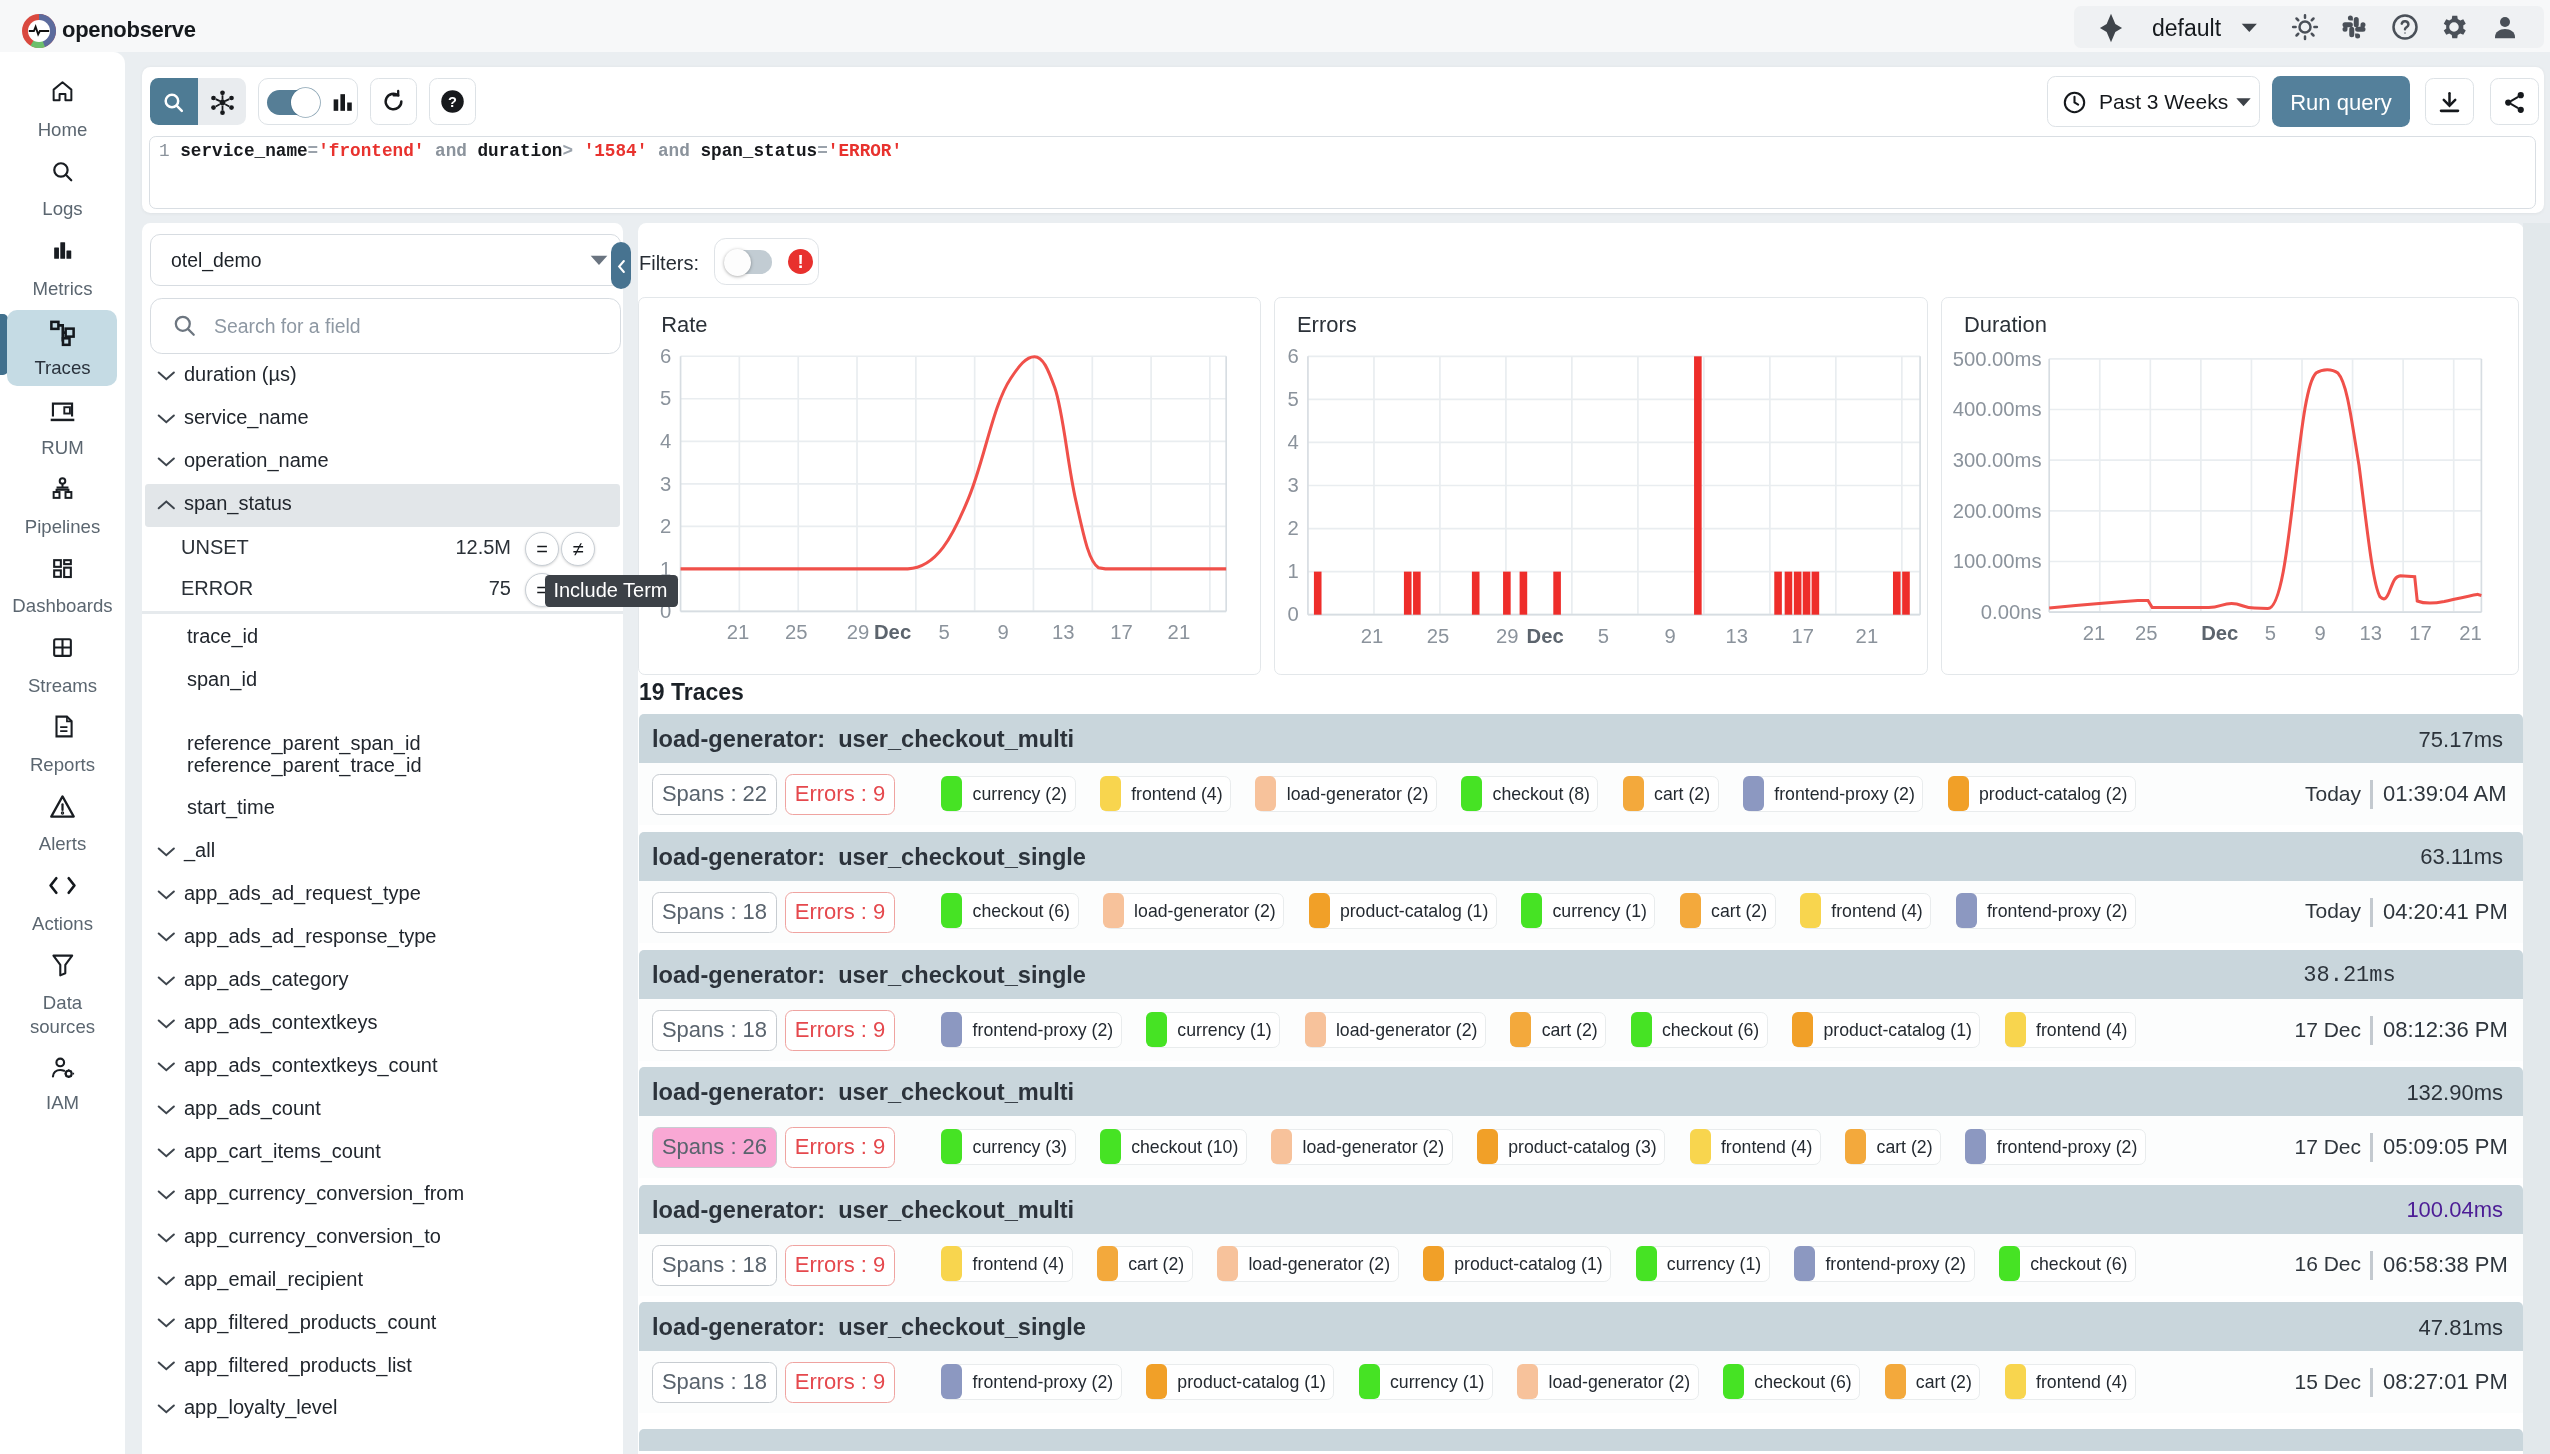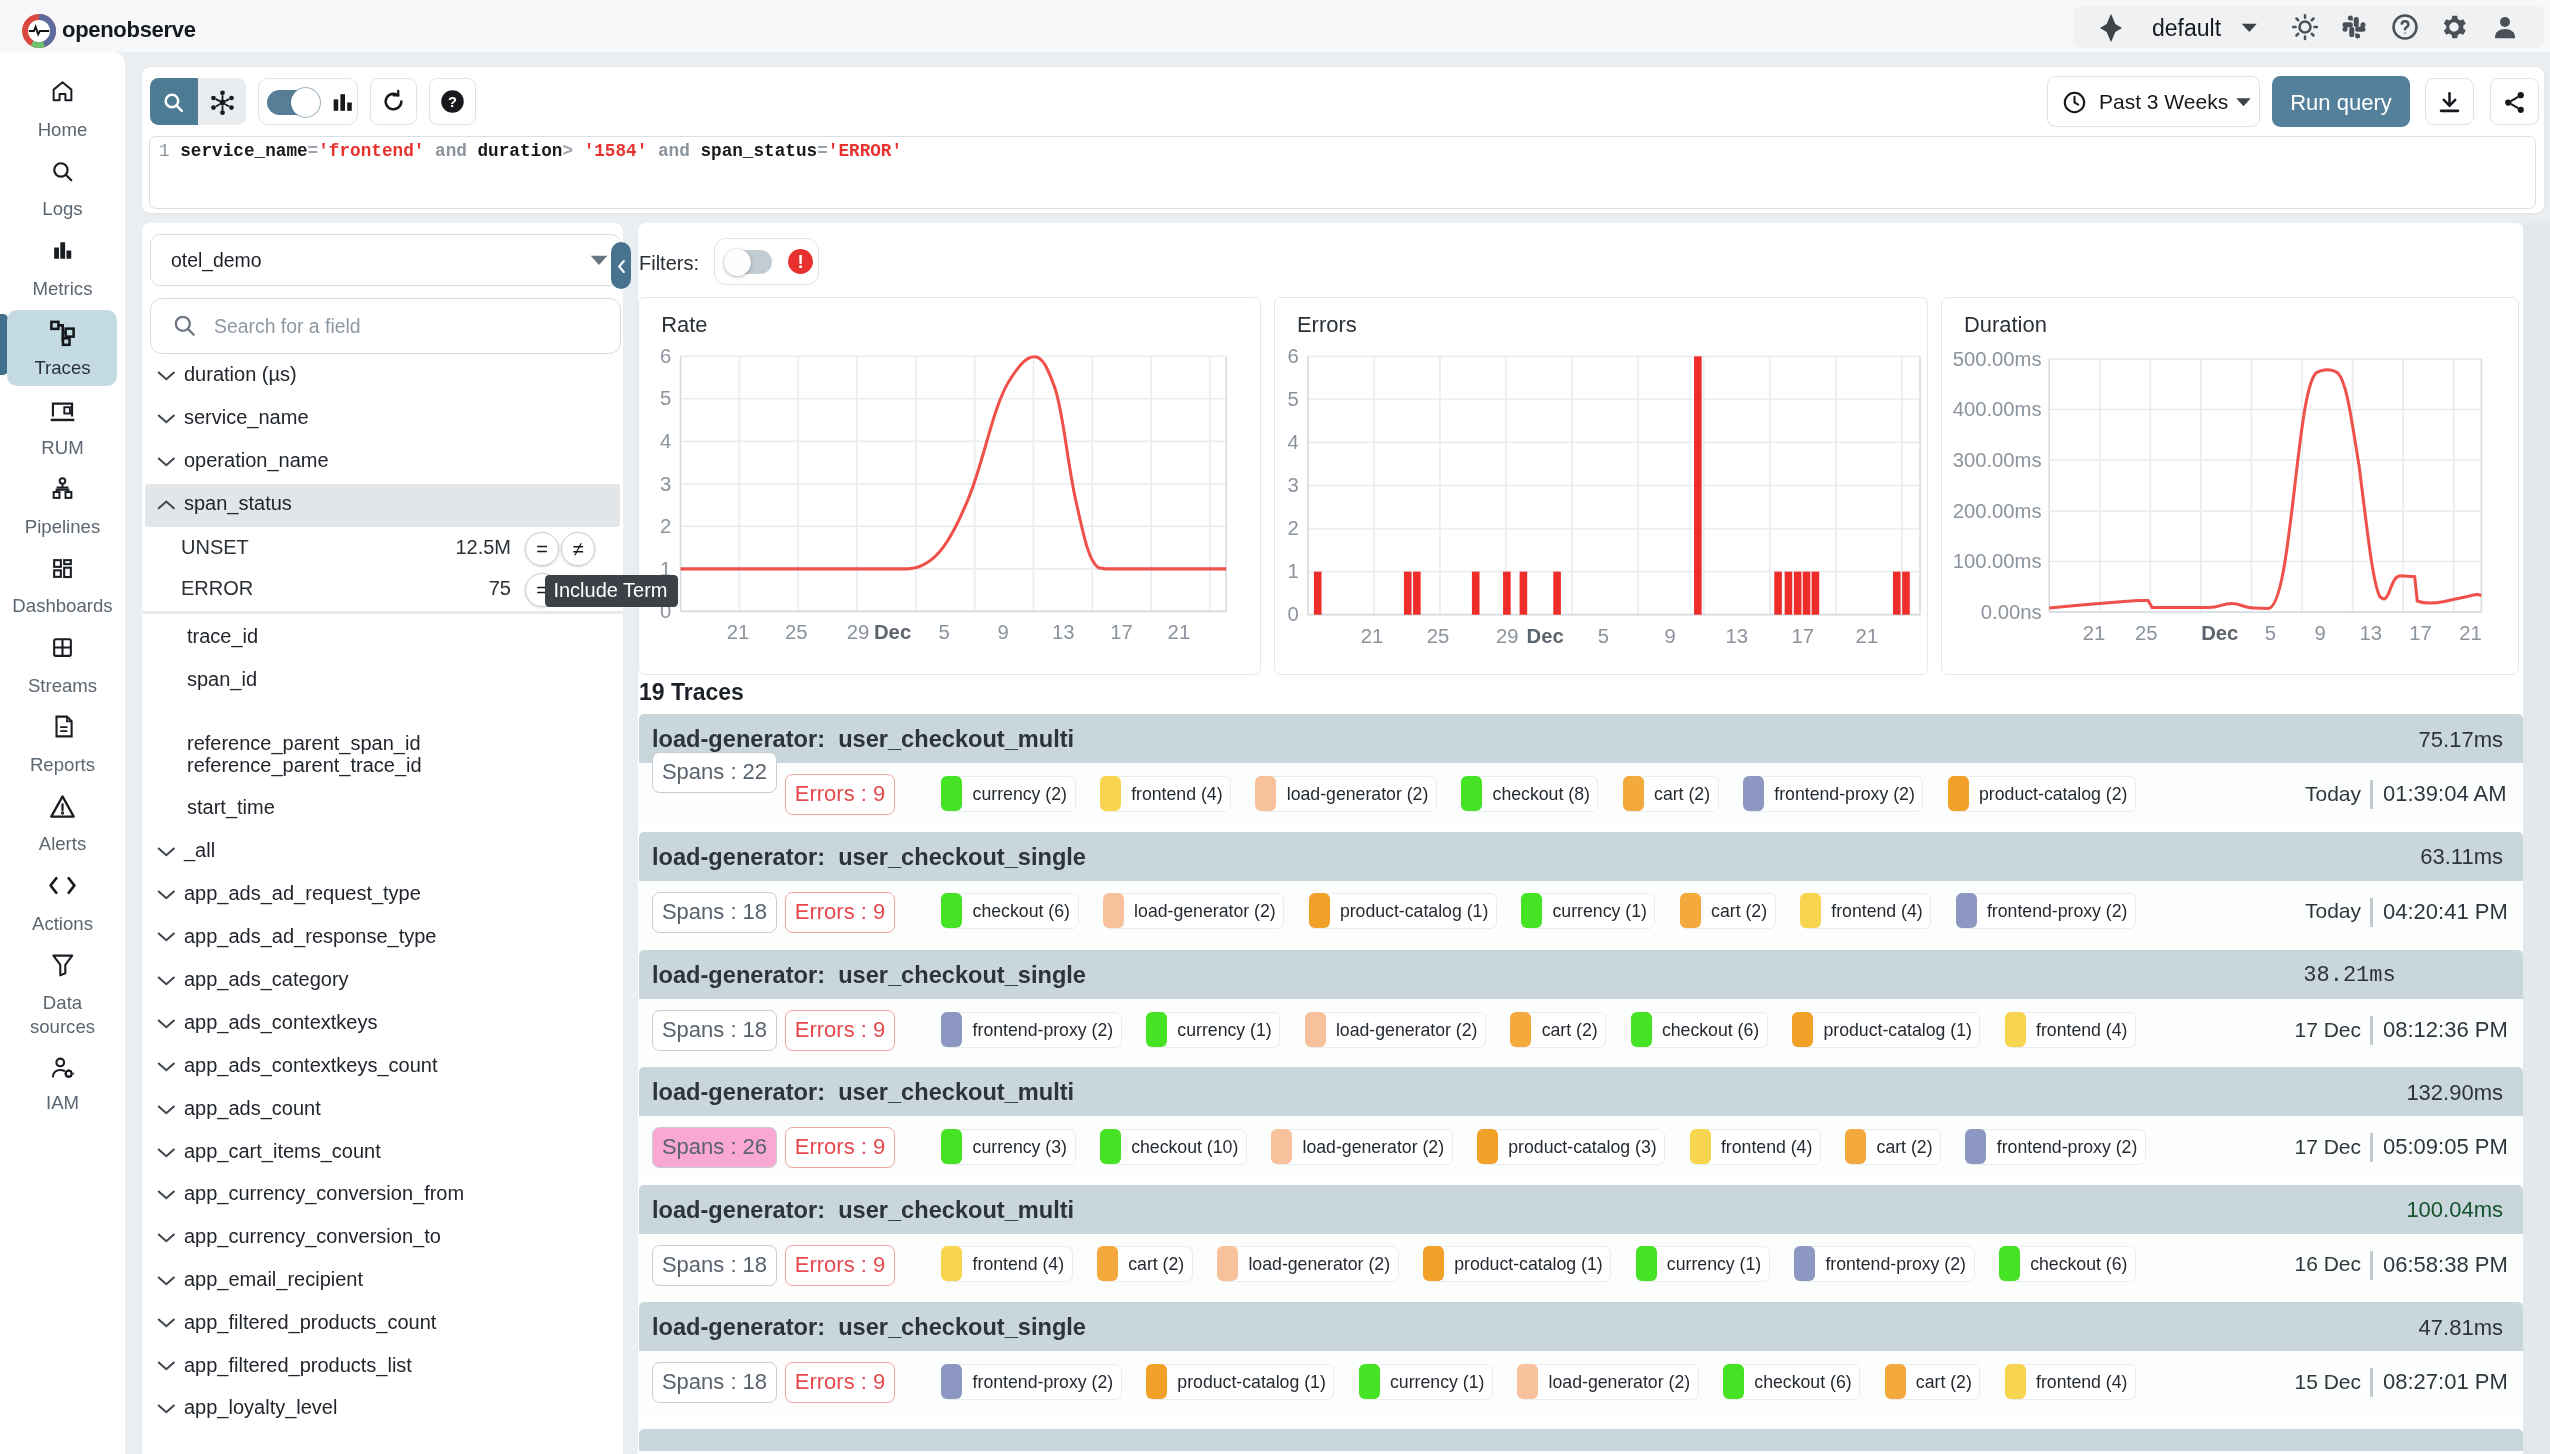--- a/index.html
+++ b/index.html
@@ -520,21 +520,21 @@
       <line x1="639" y1="72" x2="639" y2="372" stroke="#d7dde2" stroke-width="2"></line>
       <line x1="127" y1="372" x2="639" y2="372" stroke="#d7dde2" stroke-width="2"></line>
       <path d="M127,367.2 C168,363.0 204,360.0 232,358.2 L244,358.2 L249,366.6 H316 C329,366.6 332,361.8 343,361.8 C355,361.8 357,367.2 370,367.2 L386,367.8 C401,367.8 409,300.0 418,222.0 C427,144.0 433,99.0 443,88.8 C451,83.4 462,83.4 469,88.8 C480,100.8 485,144.0 494,198.0 C503,267.0 510,339.0 519,354.0 C524,358.8 527,356.4 531,345.0 C535,334.8 537,329.4 543,328.8 L560,330.0 L563,358.8 C572,362.4 583,361.8 595,359.4 C611,355.8 626,352.2 634,351.0 L639,352.2" fill="none" stroke="#f0504a" stroke-width="3.6"></path>
     </svg>
   </div>
 <div class="abs" style="left:639px;top:679px;font-size:23px;font-weight:bold;color:#1b2127;">19 Traces</div>
 <div class="abs" style="left:639px;top:714px;width:1884px;height:49px;background:#c9d6dc;border-radius:5px 5px 0 0;"></div>
 <div class="abs" style="left:652px;top:726px;font-size:23.6px;font-weight:bold;color:#2c333b;">load-generator:&nbsp; user_checkout_multi</div>
 <div class="abs" style="left:2196px;top:727px;width:307px;text-align:right;font-size:22px;color:#2c333b;">75.17ms</div>
 <div class="abs" style="left:639px;top:763px;width:1884px;height:62px;background:#fcfdfd;"></div>
-<div class="abs" style="left:652px;top:752px;width:125px;height:41px;border:1.3px solid #c7ccd1;border-radius:7.6px;background:#fff;text-align:center;line-height:37px;font-size:22px;color:#59636d;white-space:nowrap;">Spans : 22</div>
+<div class="abs" style="left:652px;top:774px;width:125px;height:41px;border:1.3px solid #c7ccd1;border-radius:7.6px;background:#fff;text-align:center;line-height:37px;font-size:22px;color:#59636d;white-space:nowrap;">Spans : 22</div>
 <div class="abs" style="left:785px;top:774px;width:110px;height:41px;border:1.3px solid #efa3a0;border-radius:7.6px;background:#fff;text-align:center;line-height:37px;font-size:22px;color:#e5484d;white-space:nowrap;">Errors : 9</div>
 <div class="abs" style="left:942px;top:776px;width:1267px;display:flex;gap:25px;">
     <span style="position:relative;display:inline-block;height:36px;border:1.7px solid #e9eced;border-radius:6.8px;background:#fff;padding:0 7.6px 0 29.6px;line-height:34px;font-size:17.7px;color:#242a31;white-space:nowrap;"><span style="position:absolute;left:-1.7px;top:-0.8px;width:21px;height:35px;border-radius:5.9px;background:#46e324;"></span>currency (2)</span>
     <span style="position:relative;display:inline-block;height:36px;border:1.7px solid #e9eced;border-radius:6.8px;background:#fff;padding:0 7.6px 0 29.6px;line-height:34px;font-size:17.7px;color:#242a31;white-space:nowrap;"><span style="position:absolute;left:-1.7px;top:-0.8px;width:21px;height:35px;border-radius:5.9px;background:#f8d54e;"></span>frontend (4)</span>
     <span style="position:relative;display:inline-block;height:36px;border:1.7px solid #e9eced;border-radius:6.8px;background:#fff;padding:0 7.6px 0 29.6px;line-height:34px;font-size:17.7px;color:#242a31;white-space:nowrap;"><span style="position:absolute;left:-1.7px;top:-0.8px;width:21px;height:35px;border-radius:5.9px;background:#f7c29b;"></span>load-generator (2)</span>
     <span style="position:relative;display:inline-block;height:36px;border:1.7px solid #e9eced;border-radius:6.8px;background:#fff;padding:0 7.6px 0 29.6px;line-height:34px;font-size:17.7px;color:#242a31;white-space:nowrap;"><span style="position:absolute;left:-1.7px;top:-0.8px;width:21px;height:35px;border-radius:5.9px;background:#46e324;"></span>checkout (8)</span>
     <span style="position:relative;display:inline-block;height:36px;border:1.7px solid #e9eced;border-radius:6.8px;background:#fff;padding:0 7.6px 0 29.6px;line-height:34px;font-size:17.7px;color:#242a31;white-space:nowrap;"><span style="position:absolute;left:-1.7px;top:-0.8px;width:21px;height:35px;border-radius:5.9px;background:#f3a93c;"></span>cart (2)</span>
     <span style="position:relative;display:inline-block;height:36px;border:1.7px solid #e9eced;border-radius:6.8px;background:#fff;padding:0 7.6px 0 29.6px;line-height:34px;font-size:17.7px;color:#242a31;white-space:nowrap;"><span style="position:absolute;left:-1.7px;top:-0.8px;width:21px;height:35px;border-radius:5.9px;background:#8c98c1;"></span>frontend-proxy (2)</span>
     <span style="position:relative;display:inline-block;height:36px;border:1.7px solid #e9eced;border-radius:6.8px;background:#fff;padding:0 7.6px 0 29.6px;line-height:34px;font-size:17.7px;color:#242a31;white-space:nowrap;"><span style="position:absolute;left:-1.7px;top:-0.8px;width:21px;height:35px;border-radius:5.9px;background:#f1a028;"></span>product-catalog (2)</span>
   </div>
@@ -590,21 +590,21 @@
     <span style="position:relative;display:inline-block;height:36px;border:1.7px solid #e9eced;border-radius:6.8px;background:#fff;padding:0 7.6px 0 29.6px;line-height:34px;font-size:17.7px;color:#242a31;white-space:nowrap;"><span style="position:absolute;left:-1.7px;top:-0.8px;width:21px;height:35px;border-radius:5.9px;background:#f1a028;"></span>product-catalog (3)</span>
     <span style="position:relative;display:inline-block;height:36px;border:1.7px solid #e9eced;border-radius:6.8px;background:#fff;padding:0 7.6px 0 29.6px;line-height:34px;font-size:17.7px;color:#242a31;white-space:nowrap;"><span style="position:absolute;left:-1.7px;top:-0.8px;width:21px;height:35px;border-radius:5.9px;background:#f8d54e;"></span>frontend (4)</span>
     <span style="position:relative;display:inline-block;height:36px;border:1.7px solid #e9eced;border-radius:6.8px;background:#fff;padding:0 7.6px 0 29.6px;line-height:34px;font-size:17.7px;color:#242a31;white-space:nowrap;"><span style="position:absolute;left:-1.7px;top:-0.8px;width:21px;height:35px;border-radius:5.9px;background:#f3a93c;"></span>cart (2)</span>
     <span style="position:relative;display:inline-block;height:36px;border:1.7px solid #e9eced;border-radius:6.8px;background:#fff;padding:0 7.6px 0 29.6px;line-height:34px;font-size:17.7px;color:#242a31;white-space:nowrap;"><span style="position:absolute;left:-1.7px;top:-0.8px;width:21px;height:35px;border-radius:5.9px;background:#8c98c1;"></span>frontend-proxy (2)</span>
   </div>
 <div class="abs" style="left:2179px;top:1135px;width:182px;text-align:right;font-size:21px;color:#2f363d;white-space:nowrap;">17 Dec</div>
 <div class="abs" style="left:2370px;top:1133px;width:2.5px;height:29px;background:#c3c9cf;"></div>
 <div class="abs" style="left:2383px;top:1134px;font-size:22px;color:#2f363d;white-space:nowrap;">05:09:05 PM</div>
 <div class="abs" style="left:639px;top:1185px;width:1884px;height:49px;background:#c9d6dc;border-radius:5px 5px 0 0;"></div>
 <div class="abs" style="left:652px;top:1197px;font-size:23.6px;font-weight:bold;color:#2c333b;">load-generator:&nbsp; user_checkout_multi</div>
-<div class="abs" style="left:2196px;top:1197px;width:307px;text-align:right;font-size:22px;color:#14532d;">100.04ms</div>
+<div class="abs" style="left:2196px;top:1197px;width:307px;text-align:right;font-size:22px;color:#4c1d95;">100.04ms</div>
 <div class="abs" style="left:639px;top:1234px;width:1884px;height:62px;background:#fcfdfd;"></div>
 <div class="abs" style="left:652px;top:1245px;width:125px;height:41px;border:1.3px solid #c7ccd1;border-radius:7.6px;background:#fff;text-align:center;line-height:37px;font-size:22px;color:#59636d;white-space:nowrap;">Spans : 18</div>
 <div class="abs" style="left:785px;top:1245px;width:110px;height:41px;border:1.3px solid #efa3a0;border-radius:7.6px;background:#fff;text-align:center;line-height:37px;font-size:22px;color:#e5484d;white-space:nowrap;">Errors : 9</div>
 <div class="abs" style="left:942px;top:1246px;width:1267px;display:flex;gap:25px;">
     <span style="position:relative;display:inline-block;height:36px;border:1.7px solid #e9eced;border-radius:6.8px;background:#fff;padding:0 7.6px 0 29.6px;line-height:34px;font-size:17.7px;color:#242a31;white-space:nowrap;"><span style="position:absolute;left:-1.7px;top:-0.8px;width:21px;height:35px;border-radius:5.9px;background:#f8d54e;"></span>frontend (4)</span>
     <span style="position:relative;display:inline-block;height:36px;border:1.7px solid #e9eced;border-radius:6.8px;background:#fff;padding:0 7.6px 0 29.6px;line-height:34px;font-size:17.7px;color:#242a31;white-space:nowrap;"><span style="position:absolute;left:-1.7px;top:-0.8px;width:21px;height:35px;border-radius:5.9px;background:#f3a93c;"></span>cart (2)</span>
     <span style="position:relative;display:inline-block;height:36px;border:1.7px solid #e9eced;border-radius:6.8px;background:#fff;padding:0 7.6px 0 29.6px;line-height:34px;font-size:17.7px;color:#242a31;white-space:nowrap;"><span style="position:absolute;left:-1.7px;top:-0.8px;width:21px;height:35px;border-radius:5.9px;background:#f7c29b;"></span>load-generator (2)</span>
     <span style="position:relative;display:inline-block;height:36px;border:1.7px solid #e9eced;border-radius:6.8px;background:#fff;padding:0 7.6px 0 29.6px;line-height:34px;font-size:17.7px;color:#242a31;white-space:nowrap;"><span style="position:absolute;left:-1.7px;top:-0.8px;width:21px;height:35px;border-radius:5.9px;background:#f1a028;"></span>product-catalog (1)</span>
     <span style="position:relative;display:inline-block;height:36px;border:1.7px solid #e9eced;border-radius:6.8px;background:#fff;padding:0 7.6px 0 29.6px;line-height:34px;font-size:17.7px;color:#242a31;white-space:nowrap;"><span style="position:absolute;left:-1.7px;top:-0.8px;width:21px;height:35px;border-radius:5.9px;background:#46e324;"></span>currency (1)</span>
     <span style="position:relative;display:inline-block;height:36px;border:1.7px solid #e9eced;border-radius:6.8px;background:#fff;padding:0 7.6px 0 29.6px;line-height:34px;font-size:17.7px;color:#242a31;white-space:nowrap;"><span style="position:absolute;left:-1.7px;top:-0.8px;width:21px;height:35px;border-radius:5.9px;background:#8c98c1;"></span>frontend-proxy (2)</span>

